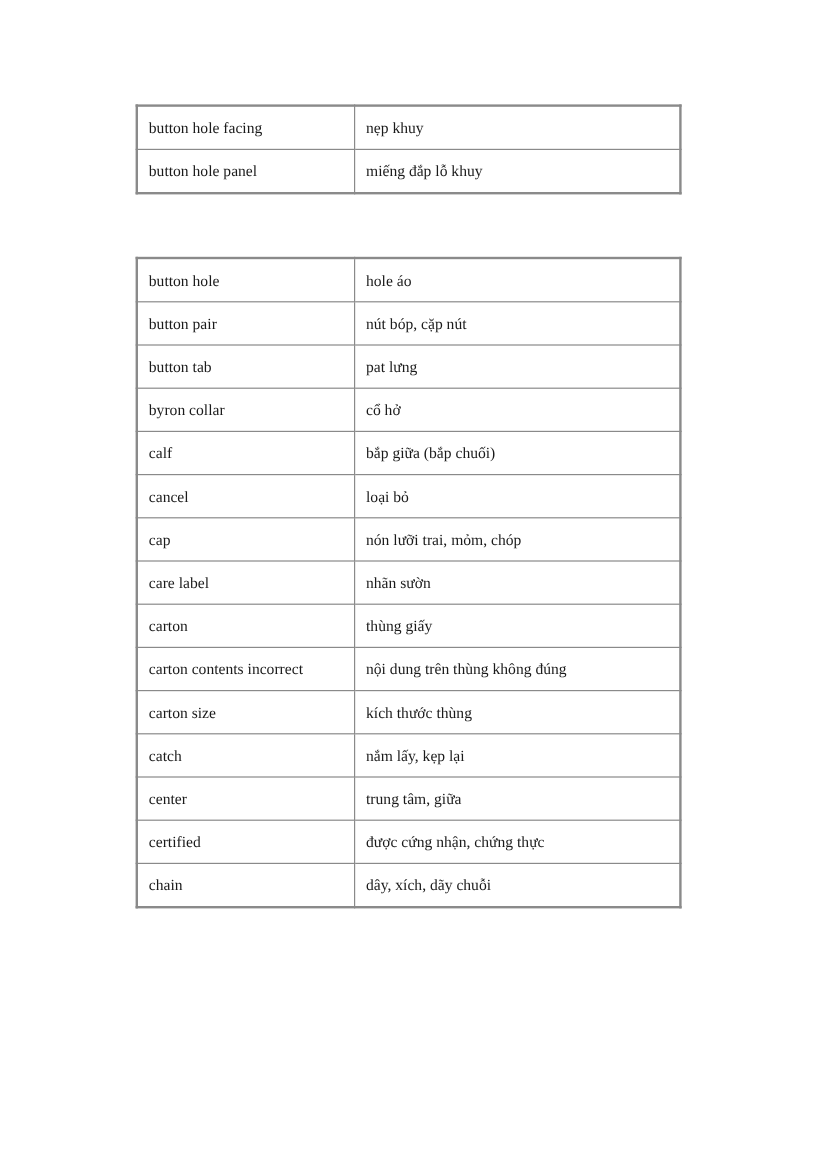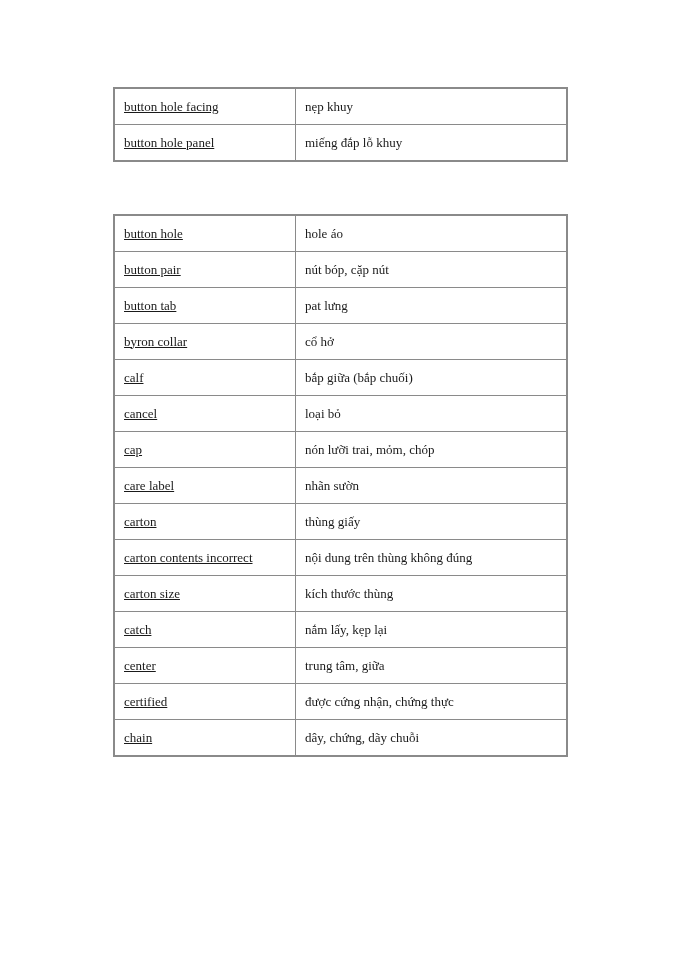--- a/index.html
+++ b/index.html
@@ -32,21 +32,21 @@
     table.vocab td {
       border: 1px solid #8a8a8a;
       height: 35px;
       padding: 0 0 0 9px;
       font-size: 13px;
       line-height: 16px;
       vertical-align: middle;
       white-space: nowrap;
       overflow: hidden;
     }
-    table.vocab td.term { width: 171px; text-decoration: underline; }
+    table.vocab td.term { width: 171px; }
     table.vocab td.def { width: auto; }
     #table-1 { top: 87px; }
     #table-2 { top: 214px; }
   </style>
 </head>
 <body>
 
 <div class="page">
 
   <table class="vocab" id="table-1">
@@ -115,18 +115,18 @@
       <tr>
         <td class="term">center</td>
         <td class="def">trung tâm, giữa</td>
       </tr>
       <tr>
         <td class="term">certified</td>
         <td class="def">được cứng nhận, chứng thực</td>
       </tr>
       <tr>
         <td class="term">chain</td>
-        <td class="def">dây, chứng, dãy chuỗi</td>
+        <td class="def">dây, xích, dãy chuỗi</td>
       </tr>
     </tbody>
   </table>
 
 </div>
 
 </body></html>

